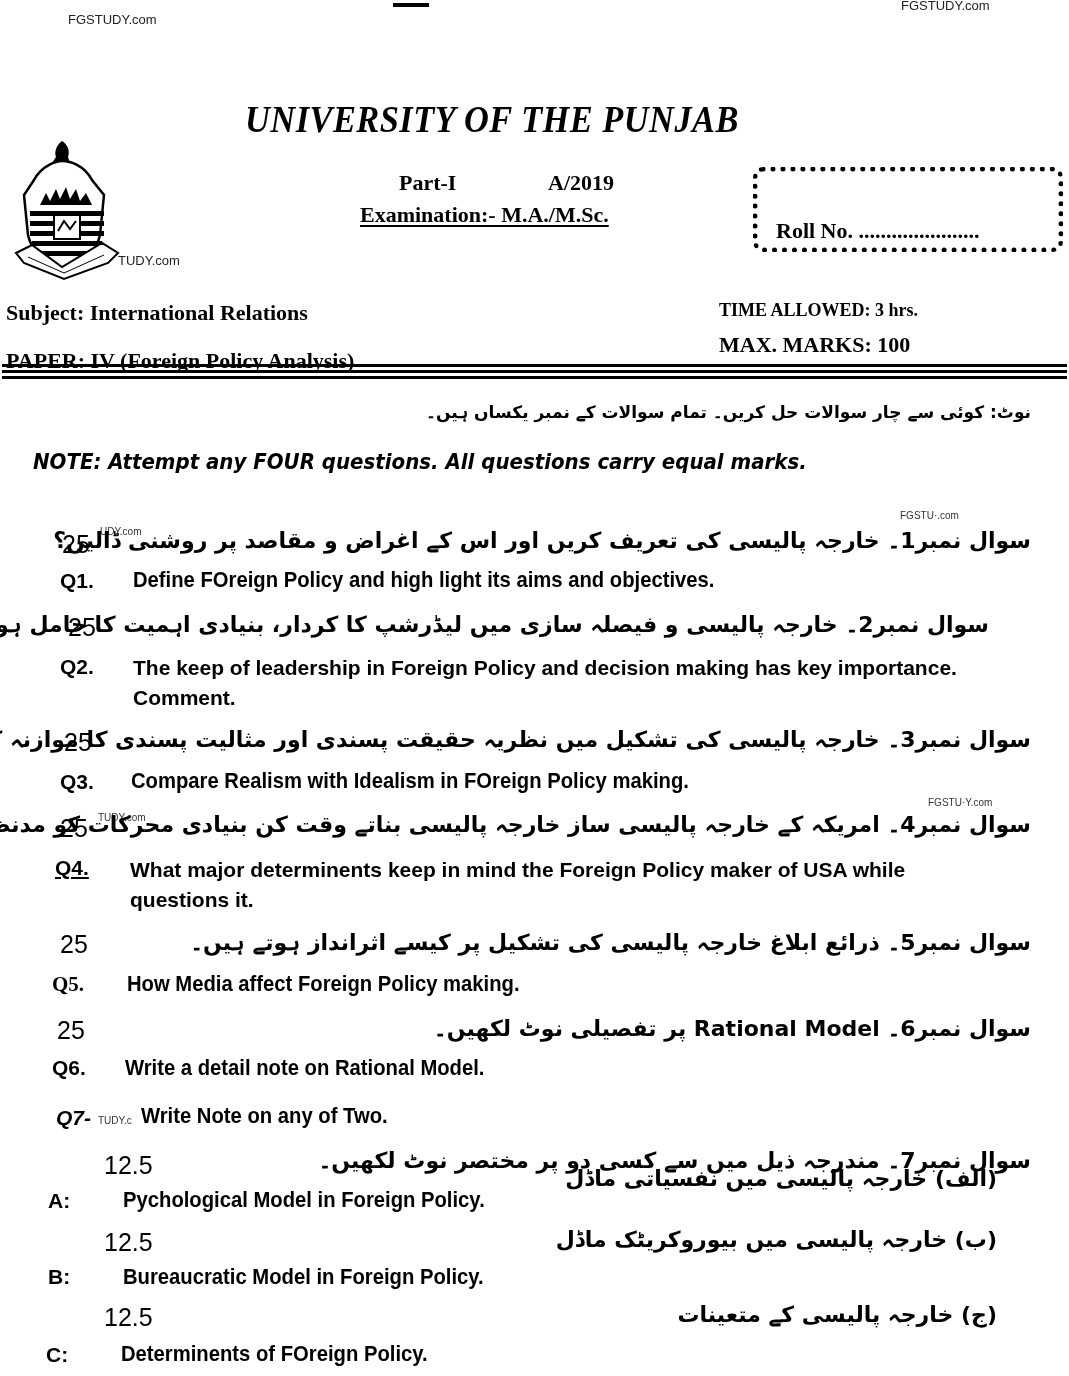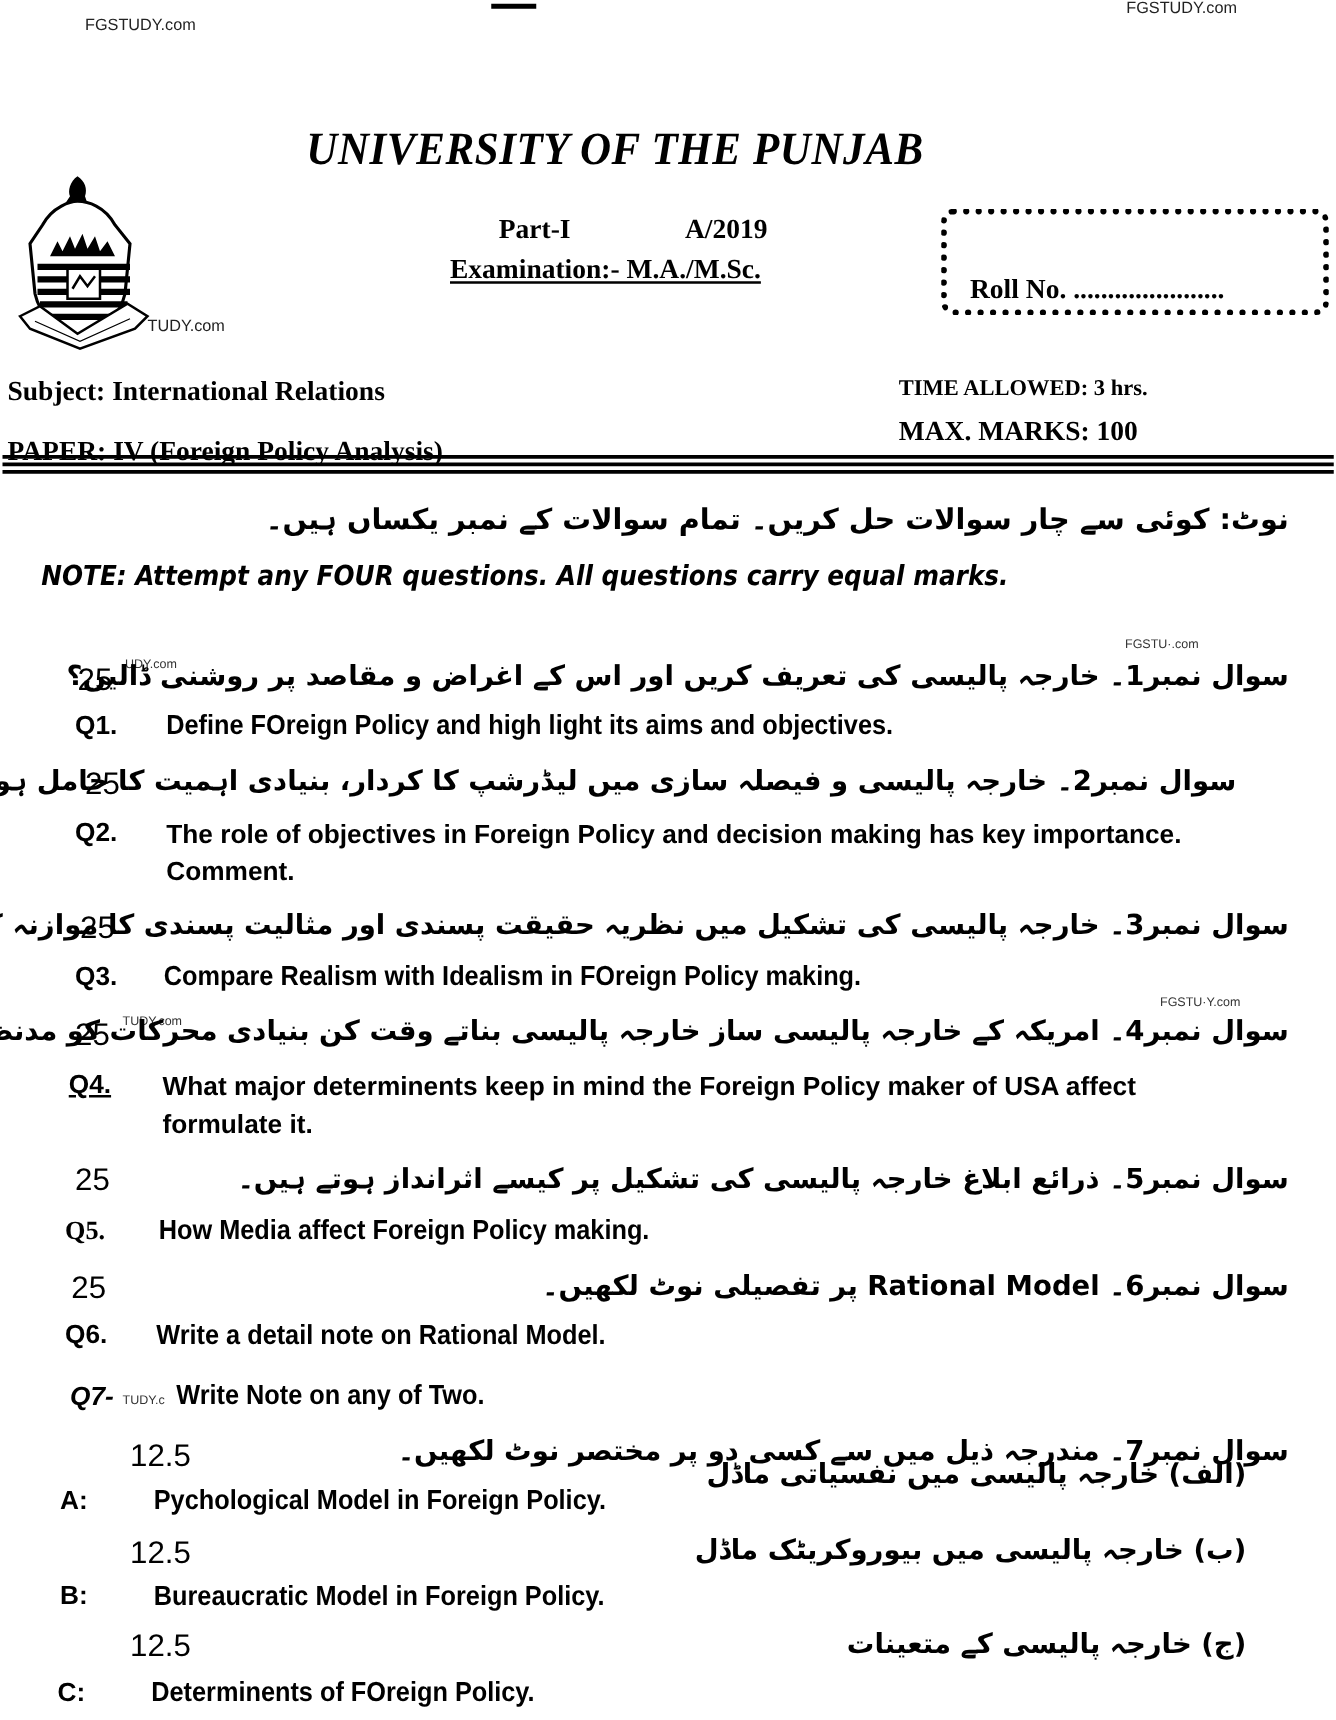--- a/index.html
+++ b/index.html
@@ -58,46 +58,46 @@
 
 <div class="abs serif-b" style="left:6px;top:300px;font-size:22px;">Subject: International Relations</div>
 <div class="abs serif-b" style="left:6px;top:348px;font-size:22px;">PAPER: IV (Foreign Policy Analysis)</div>
 <div class="abs serif-b" style="left:719px;top:300px;font-size:18px;">TIME ALLOWED: 3 hrs.</div>
 <div class="abs serif-b" style="left:719px;top:332px;font-size:22px;">MAX. MARKS: 100</div>
 
 <div class="rule" style="top:364px;height:3px;"></div>
 <div class="rule" style="top:370px;height:3px;"></div>
 <div class="rule" style="top:376px;height:3px;"></div>
 
-<div class="abs urdu" style="right:38px;top:402px;font-size:23px;">نوٹ: کوئی سے چار سوالات حل کریں۔ تمام سوالات کے نمبر یکساں ہیں۔</div>
+<div class="abs urdu" style="right:38px;top:402px;font-size:17px;">نوٹ: کوئی سے چار سوالات حل کریں۔ تمام سوالات کے نمبر یکساں ہیں۔</div>
 <div class="abs note-en" style="left:33px;top:449px;">NOTE: Attempt any FOUR questions. All questions carry equal marks.</div>
 
 <div class="abs small-wm" style="left:900px;top:510px;">FGSTU·.com</div>
 <div class="abs marks" style="left:62px;top:530px;">25</div>
 <div class="abs small-wm" style="left:100px;top:526px;">UDY.com</div>
 <div class="abs urdu" style="right:38px;top:528px;">سوال نمبر1۔ خارجہ پالیسی کی تعریف کریں اور اس کے اغراض و مقاصد پر روشنی ڈالیں؟</div>
 <div class="abs qno" style="left:60px;top:569px;">Q1.</div>
 <div class="abs qtext" style="left:133px;top:567px;">Define FOreign Policy and high light its aims and objectives.</div>
 
 <div class="abs marks" style="left:68px;top:613px;">25</div>
 <div class="abs urdu" style="right:80px;top:612px;">سوال نمبر2۔ خارجہ پالیسی و فیصلہ سازی میں لیڈرشپ کا کردار، بنیادی اہمیت کا حامل ہوتا ہے۔ تبصرہ کریں۔</div>
 <div class="abs qno" style="left:60px;top:655px;">Q2.</div>
-<div class="abs qtext wrap" style="left:133px;top:653px;width:880px;">The role of objectives in Foreign Policy and decision making has key importance. Comment.</div>
+<div class="abs qtext wrap" style="left:133px;top:653px;width:880px;">The keep of leadership in Foreign Policy and decision making has key importance. Comment.</div>
 
 <div class="abs marks" style="left:64px;top:728px;">25</div>
 <div class="abs urdu" style="right:38px;top:727px;">سوال نمبر3۔ خارجہ پالیسی کی تشکیل میں نظریہ حقیقت پسندی اور مثالیت پسندی کا موازنہ کریں۔</div>
 <div class="abs qno" style="left:60px;top:770px;">Q3.</div>
 <div class="abs qtext" style="left:131px;top:768px;">Compare Realism with Idealism in FOreign Policy making.</div>
 
 <div class="abs small-wm" style="left:928px;top:797px;">FGSTU·Y.com</div>
 <div class="abs marks" style="left:60px;top:814px;">25</div>
 <div class="abs small-wm" style="left:98px;top:812px;">TUDY.com</div>
 <div class="abs urdu" style="right:38px;top:812px;">سوال نمبر4۔ امریکہ کے خارجہ پالیسی ساز خارجہ پالیسی بناتے وقت کن بنیادی محرکات کو مدنظر رکھتے ہیں؟</div>
 <div class="abs qno" style="left:55px;top:856px;text-decoration:underline;">Q4.</div>
-<div class="abs qtext wrap" style="left:130px;top:855px;width:880px;">What major determinents keep in mind the Foreign Policy maker of USA affect formulate it.</div>
+<div class="abs qtext wrap" style="left:130px;top:855px;width:880px;">What major determinents keep in mind the Foreign Policy maker of USA while questions it.</div>
 
 <div class="abs marks" style="left:60px;top:930px;">25</div>
 <div class="abs urdu" style="right:38px;top:930px;">سوال نمبر5۔ ذرائع ابلاغ خارجہ پالیسی کی تشکیل پر کیسے اثرانداز ہوتے ہیں۔</div>
 <div class="abs qno" style="left:52px;top:972px;font-family:Liberation Serif, serif;">Q5.</div>
 <div class="abs qtext" style="left:127px;top:971px;">How Media affect Foreign Policy making.</div>
 
 <div class="abs marks" style="left:57px;top:1016px;">25</div>
 <div class="abs urdu" style="right:38px;top:1016px;">سوال نمبر6۔ Rational Model پر تفصیلی نوٹ لکھیں۔</div>
 <div class="abs qno" style="left:52px;top:1056px;">Q6.</div>
 <div class="abs qtext" style="left:125px;top:1055px;">Write a detail note on Rational Model.</div>

